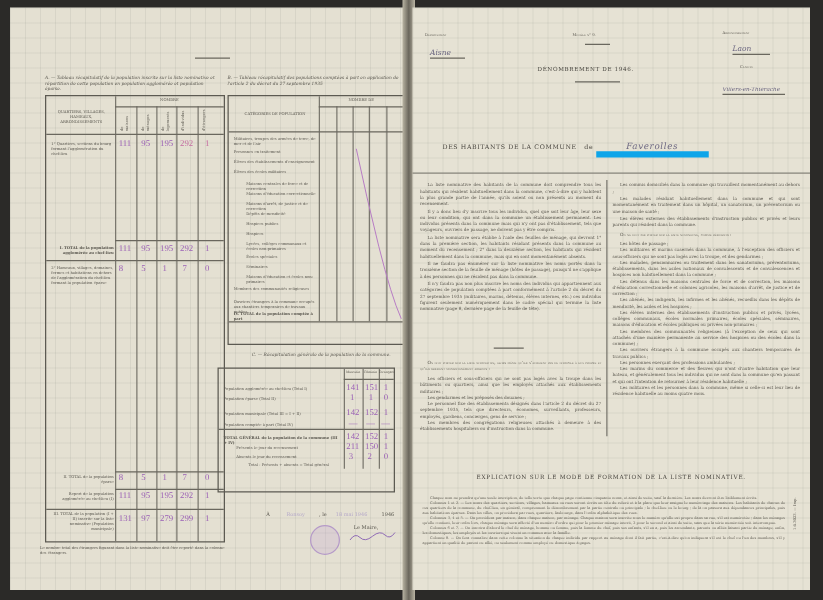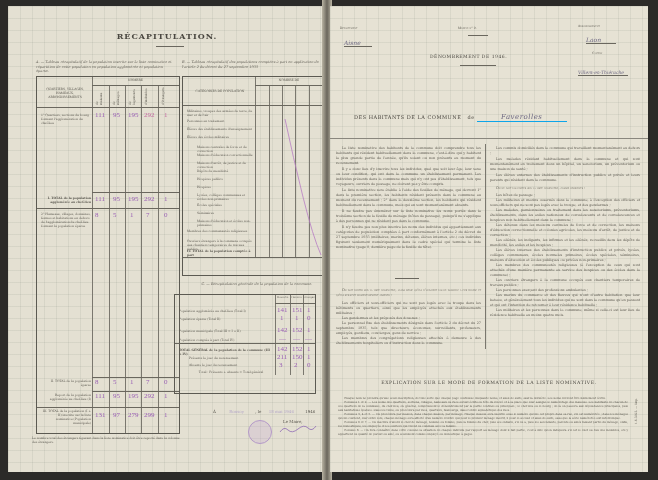--- a/index.html
+++ b/index.html
@@ -19,21 +19,20 @@
   .handr{color:#c46aa0;}
   .textblock{position:absolute;font-size:3.4px;line-height:5px;color:#5e5b52;text-align:justify;}
   .label{position:absolute;}
   .stamp{position:absolute;border-radius:50%;border:1px solid #b59ac8;background:rgba(190,160,210,.25);}
 </style>
 </head>
 <body>
 
 <div class="page left">
   <div class="grid"></div>
-  <div class="title" style="left:0;width:318px;top:25px;font-size:8px;">RÉCAPITULATION.</div>
   <div class="hline" style="left:148px;top:40px;width:28px;"></div>
 
   <div class="label small" style="left:28px;top:54px;width:138px;font-style:italic;">A. — Tableau récapitulatif de la population inscrite sur la liste nominative et répartition de cette population en population agglomérée et population éparse.</div>
   <div class="box" style="left:28px;top:70px;width:142px;height:356px;">
     <div class="vline" style="left:55px;top:0;height:356px;"></div>
     <div class="vline" style="left:72px;top:8px;height:348px;"></div>
     <div class="vline" style="left:88px;top:8px;height:348px;"></div>
     <div class="vline" style="left:104px;top:8px;height:348px;"></div>
     <div class="vline" style="left:121px;top:8px;height:348px;"></div>
     <div class="hline" style="left:55px;top:8px;width:87px;"></div>
@@ -203,21 +202,21 @@
   <div class="label tiny" style="left:248px;top:18px;font-variant:small-caps;">Arrondissement</div>
   <div class="label" style="left:256px;top:30px;font-style:italic;font-size:6px;color:#6b6680;border-bottom:1px solid #6a675e;width:30px;">Laon</div>
   <div class="label tiny" style="left:262px;top:45px;font-variant:small-caps;">Canton</div>
   <div class="label" style="left:248px;top:64px;font-style:italic;font-size:4.5px;color:#6b6680;border-bottom:1px solid #6a675e;width:50px;white-space:nowrap;overflow:hidden;">Villers-en-Thiérache</div>
   <div class="label" style="left:100px;top:48px;font-size:4.5px;letter-spacing:.5px;">DÉNOMBREMENT DE 1946.</div>
   <div class="hline" style="left:130px;top:59px;width:36px;"></div>
 
   <div class="label" style="left:24px;top:107px;font-size:5px;letter-spacing:.5px;">
     <span>DES HABITANTS DE LA COMMUNE</span>
     <span style="margin-left:4px;">de</span>
-    <span style="display:inline-block;width:90px;border-bottom:1px solid #0ea5e9;font-style:italic;font-size:7px;color:#6b6680;text-align:center;">Faverolles</span>
+    <span style="display:inline-block;width:90px;border-bottom:5px solid #0ea5e9;font-style:italic;font-size:7px;color:#6b6680;text-align:center;">Faverolles</span>
   </div>
   <div class="hline" style="left:0;top:132px;width:318px;background:#8a877e;"></div>
 
   <div class="textblock" style="left:6px;top:140px;width:145px;">
     <p style="margin:0 0 1px;text-indent:6px;">La liste nominative des habitants de la commune doit comprendre tous les habitants qui résident habituellement dans la commune, c'est-à-dire qui y habitent la plus grande partie de l'année, qu'ils soient ou non présents au moment du recensement.</p>
     <p style="margin:0 0 1px;text-indent:6px;">Il y a donc lieu d'y inscrire tous les individus, quel que soit leur âge, leur sexe ou leur condition, qui ont dans la commune un établissement permanent. Les individus présents dans la commune mais qui n'y ont pas d'établissement, tels que voyageurs, ouvriers de passage, ne doivent pas y être compris.</p>
     <p style="margin:0 0 1px;text-indent:6px;">La liste nominative sera établie à l'aide des feuilles de ménage, qui devront 1° dans la première section, les habitants résidant présents dans la commune au moment du recensement ; 2° dans la deuxième section, les habitants qui résident habituellement dans la commune, mais qui en sont momentanément absents.</p>
     <p style="margin:0 0 1px;text-indent:6px;">Il ne faudra pas énumérer sur la liste nominative les noms portés dans la troisième section de la feuille de ménage (hôtes de passage), puisqu'il ne s'applique à des personnes qui ne résident pas dans la commune.</p>
     <p style="margin:0 0 1px;text-indent:6px;">Il n'y faudra pas non plus inscrire les noms des individus qui appartiennent aux catégories de population comptées à part conformément à l'article 2 du décret du 27 septembre 1935 (militaires, marins, détenus, élèves internes, etc.) ces individus figurent seulement numériquement dans le cadre spécial qui termine la liste nominative (page 8, dernière page de la feuille de tête).</p>
   </div>

